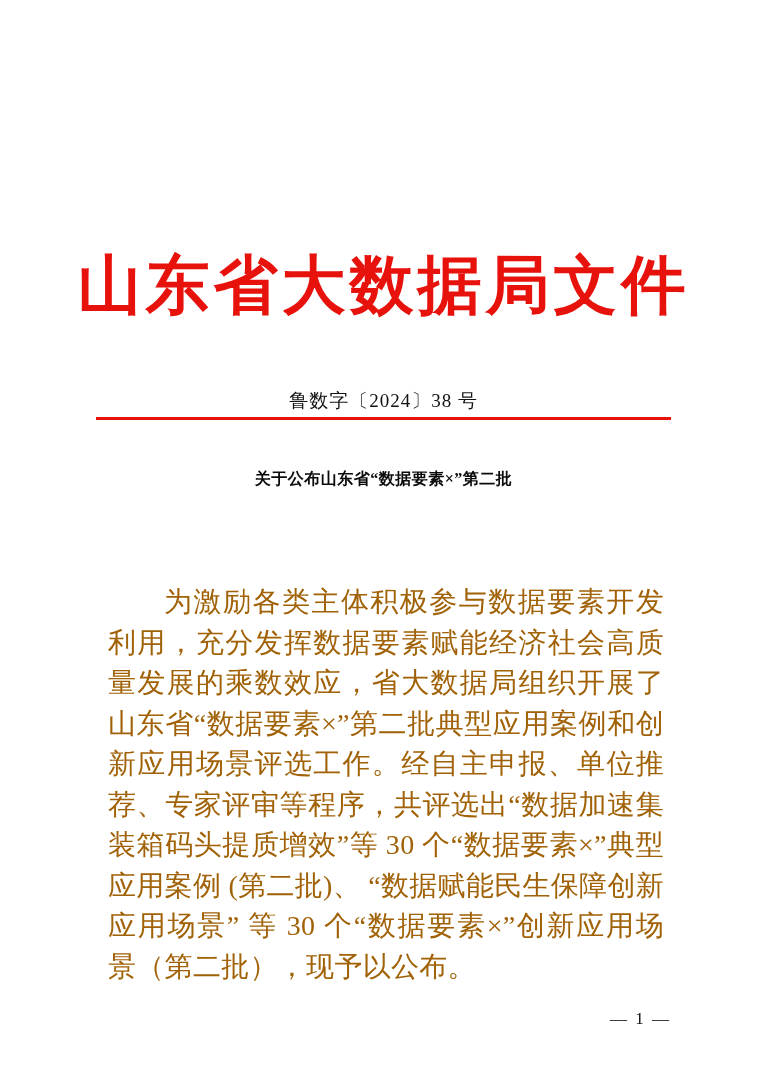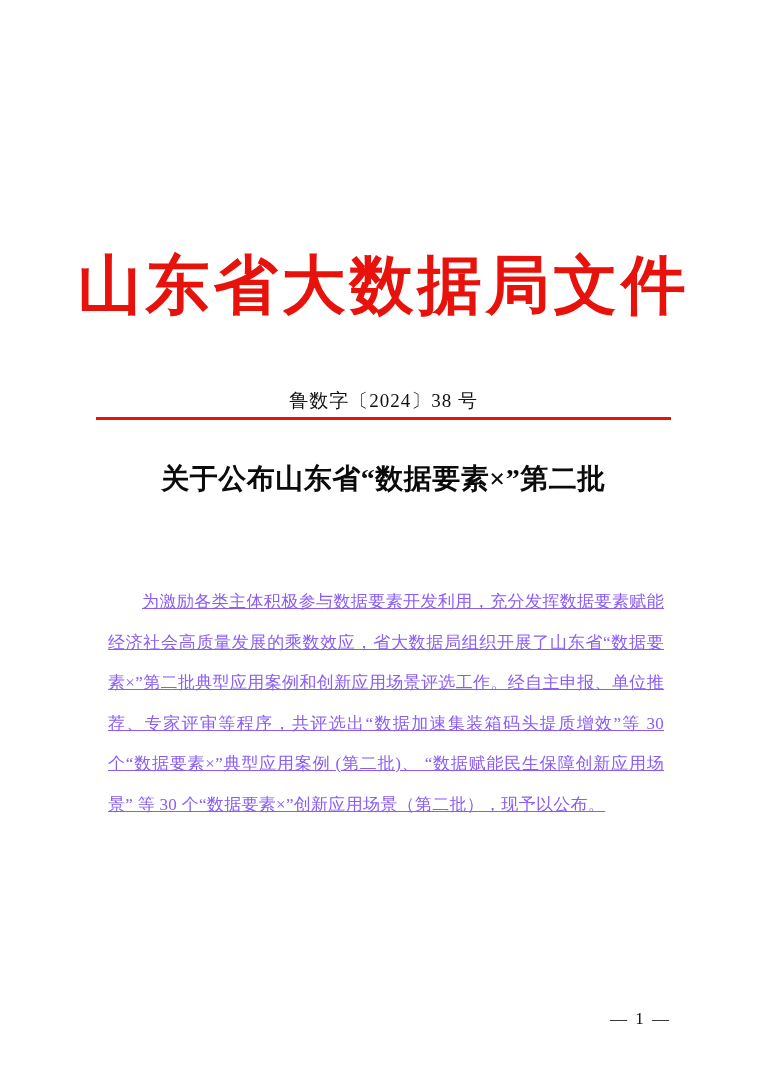--- a/index.html
+++ b/index.html
@@ -59,49 +59,48 @@
   .title-block {
     position: absolute;
     top: 458px;
     left: 96px;
     width: 575px;
     text-align: center;
   }
   .title-line {
     font-family: "Liberation Serif", "DejaVu Serif", serif;
     font-weight: bold;
-    font-size: 28px;
+    font-size: 16px;
     line-height: 42px;
     color: #0b0b0b;
     letter-spacing: 0.5px;
     white-space: nowrap;
   }
 
   .body-block {
     position: absolute;
     top: 578px;
     left: 108px;
     width: 556px;
   }
   .salutation {
     font-size: 20px;
     line-height: 36px;
     color: #111111;
     letter-spacing: 0.5px;
   }
   .para {
-    font-size: 17px;
+    font-size: 28px;
     line-height: 40.5px;
-    color: #8b5cf6;
+    color: #a16207;
     text-align: justify;
     text-justify: inter-ideograph;
     text-indent: 2em;
     margin-top: 4px;
     letter-spacing: 0.3px;
-    text-decoration: underline;
   }
 
   .page-number {
     position: absolute;
     bottom: 56px;
     right: 96px;
     font-size: 17px;
     color: #111111;
     letter-spacing: 2px;
   }

